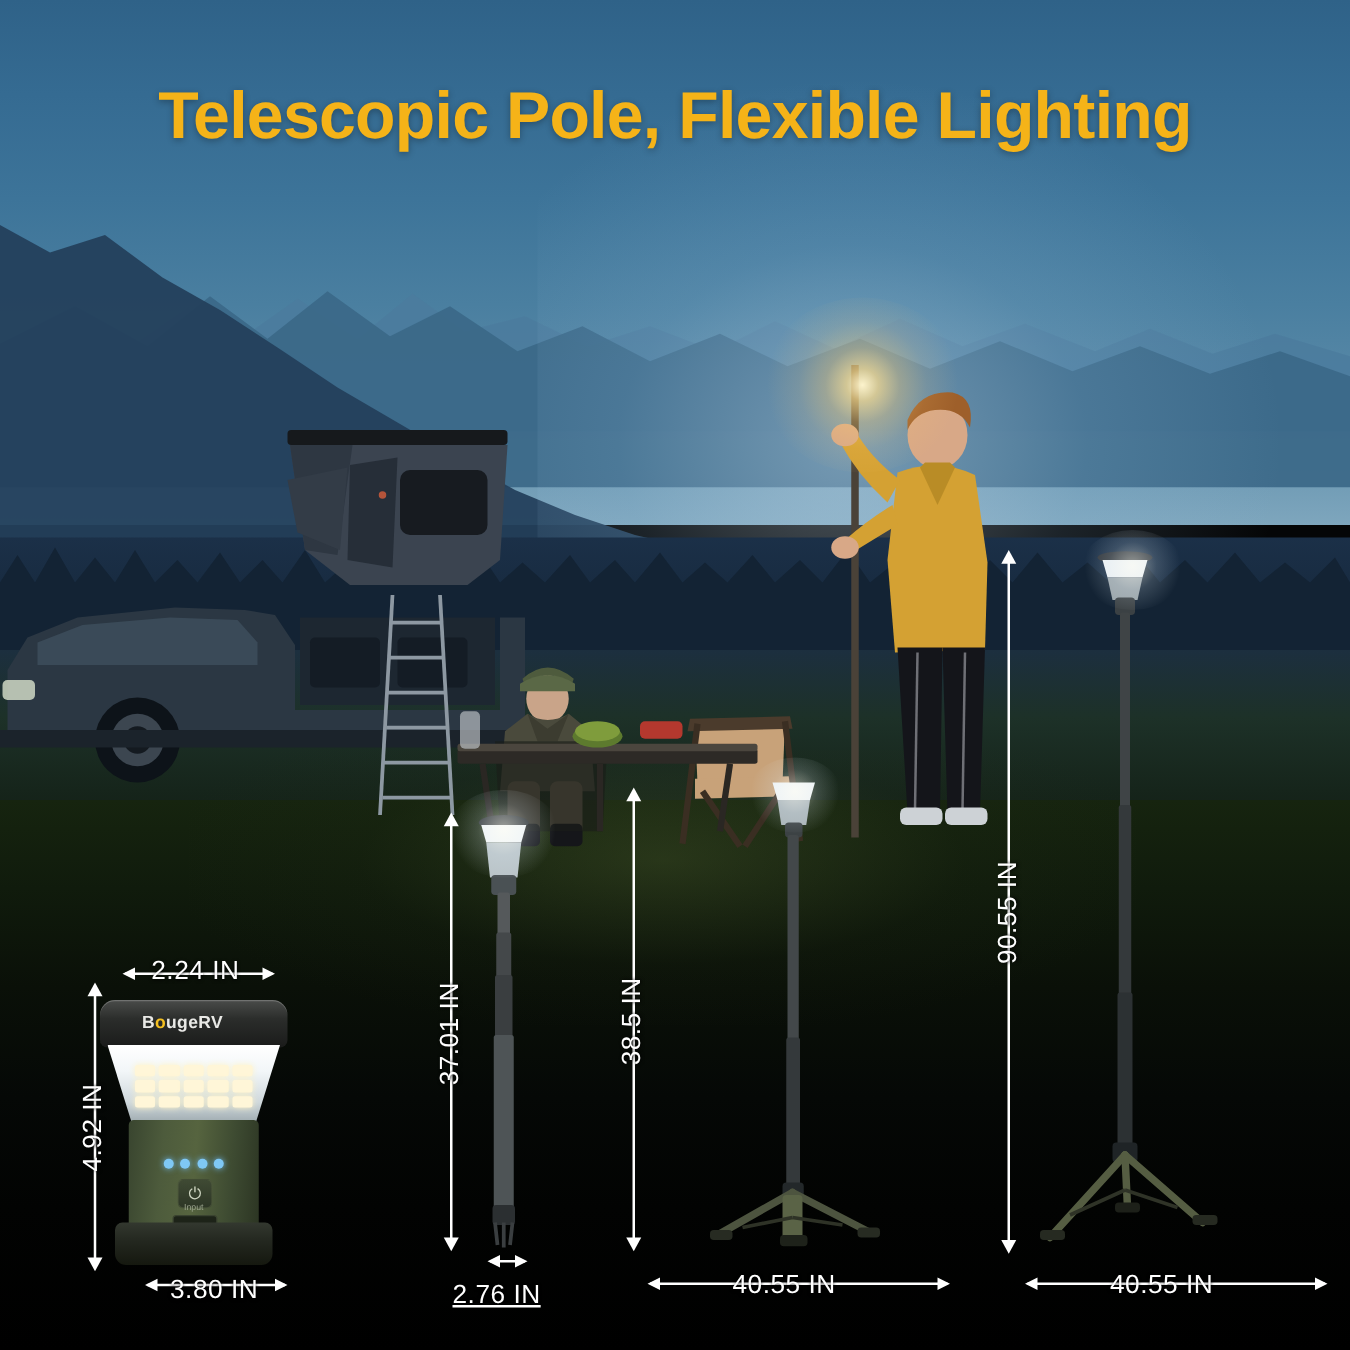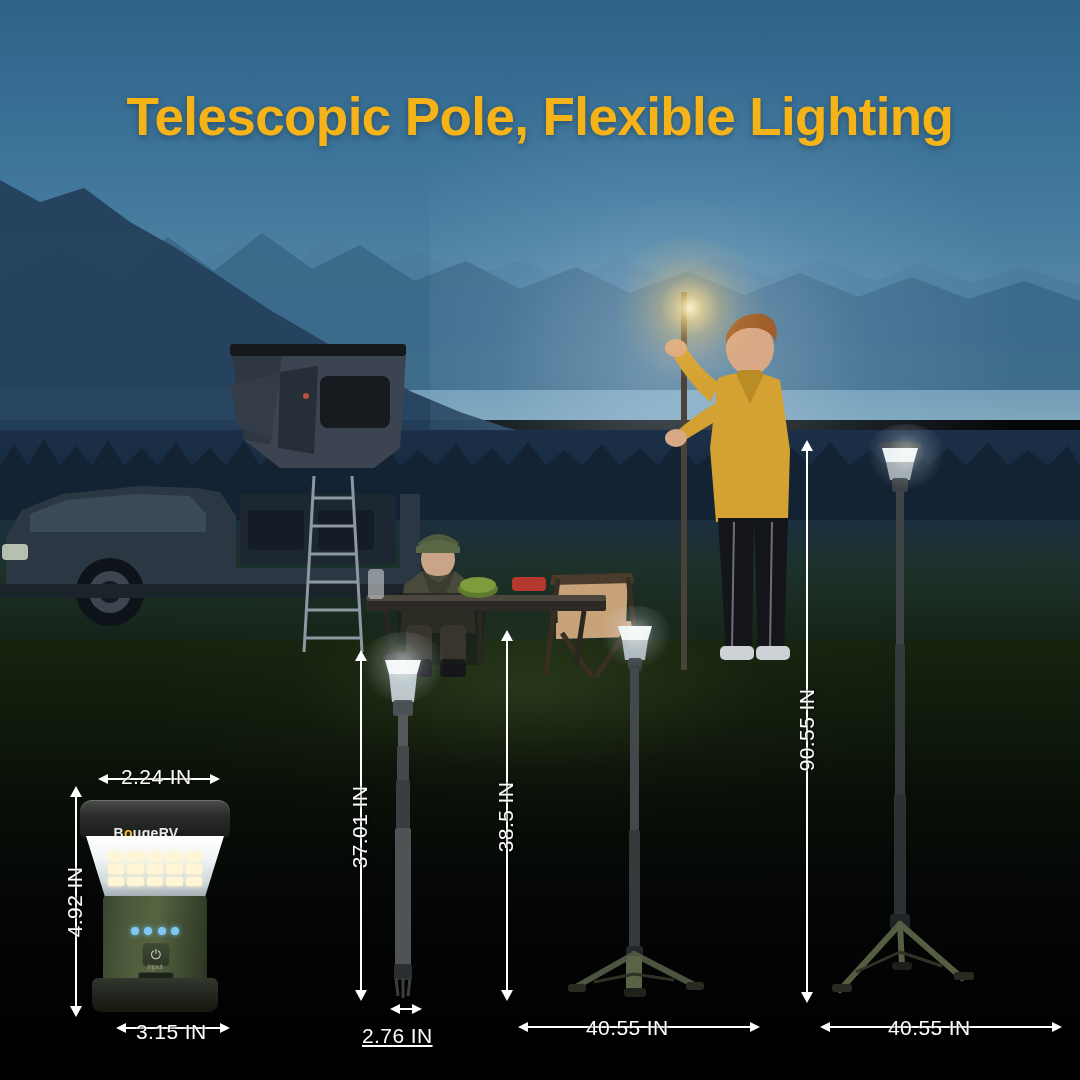--- a/index.html
+++ b/index.html
@@ -69,21 +69,21 @@
   .ah-left{border-top:5px solid transparent;border-bottom:5px solid transparent;border-right:10px solid #fff;}
   .ah-right{border-top:5px solid transparent;border-bottom:5px solid transparent;border-left:10px solid #fff;}
 
   
   .prod{position:absolute;}
 
   
   .lan-top{position:absolute;left:0;top:0;width:150px;height:38px;border-radius:12px 12px 6px 6px;
     background:linear-gradient(180deg,#4a4c4a 0%,#2b2d2b 40%,#1a1b1a 100%);
     box-shadow:inset 0 1px 0 rgba(255,255,255,.22);}
-  .lan-logo{position:absolute;left:0;top:25px;width:132px;text-align:center;
+  .lan-logo{position:absolute;left:0;top:9px;width:132px;text-align:center;
     font-size:14px;font-weight:bold;color:#e9e9e6;letter-spacing:.3px;}
   .lan-logo i{color:#f5c021;font-style:normal;}
   .lan-hook{position:absolute;top:6px;width:13px;height:13px;border:3px solid #3c3e3c;border-radius:50%;}
   .lan-diff{position:absolute;left:6px;top:36px;width:138px;height:62px;
     background:linear-gradient(180deg,#ffffff 0%,#f2f6f8 34%,#cfd8dc 74%,#9fabb0 100%);
     clip-path:polygon(0 0,100% 0,86% 100%,14% 100%);
     box-shadow:0 0 26px 10px rgba(230,244,255,.45);}
   .leds{position:absolute;left:28px;top:52px;width:94px;height:34px;
     display:grid;grid-template-columns:repeat(5,1fr);grid-template-rows:repeat(3,1fr);gap:3px;}
   .leds i{background:#fff6d8;border-radius:2px;box-shadow:0 0 5px #fff3c4;}
@@ -314,21 +314,21 @@
   </div>
 
   <div class="axis h" style="left:100px;top:778px;width:118px;"></div>
   <div class="arrowhead ah-left" style="left:98px;top:774px;"></div>
   <div class="arrowhead ah-right" style="left:210px;top:774px;"></div>
   <div class="dim-label" style="left:121px;top:765px;">2.24 IN</div>
 
   <div class="axis h" style="left:118px;top:1027px;width:110px;"></div>
   <div class="arrowhead ah-left" style="left:116px;top:1023px;"></div>
   <div class="arrowhead ah-right" style="left:220px;top:1023px;"></div>
-  <div class="dim-label" style="left:136px;top:1020px;">3.15 IN</div>
+  <div class="dim-label" style="left:136px;top:1020px;">3.80 IN</div>
 
   <div class="axis v" style="left:75px;top:796px;height:212px;"></div>
   <div class="arrowhead ah-up" style="left:70px;top:786px;"></div>
   <div class="arrowhead ah-down" style="left:70px;top:1006px;"></div>
   <div class="dim-label vert" style="left:33px;top:890px;width:84px;text-align:center;">4.92 IN</div>
 
   <div class="prod" style="left:378px;top:648px;width:50px;height:352px;">
     <svg viewBox="0 0 50 352" preserveAspectRatio="none">
 
       <ellipse cx="25" cy="10" rx="20" ry="6" fill="#2f3335"></ellipse>
@@ -429,15 +429,15 @@
   <div class="axis v" style="left:806px;top:450px;height:544px;"></div>
   <div class="arrowhead ah-up" style="left:801px;top:440px;"></div>
   <div class="arrowhead ah-down" style="left:801px;top:992px;"></div>
   <div class="dim-label vert" style="left:753px;top:718px;width:108px;text-align:center;">90.55 IN</div>
 
   <div class="axis h" style="left:822px;top:1026px;width:238px;"></div>
   <div class="arrowhead ah-left" style="left:820px;top:1022px;"></div>
   <div class="arrowhead ah-right" style="left:1052px;top:1022px;"></div>
   <div class="dim-label" style="left:888px;top:1016px;">40.55 IN</div>
 
-  <div class="headline" style="color: rgb(245, 179, 24); margin-top: 24px;">Telescopic Pole, Flexible Lighting</div>
+  <div class="headline" style="color: rgb(245, 179, 24);">Telescopic Pole, Flexible Lighting</div>
 
 </div>
 
 </body></html>

